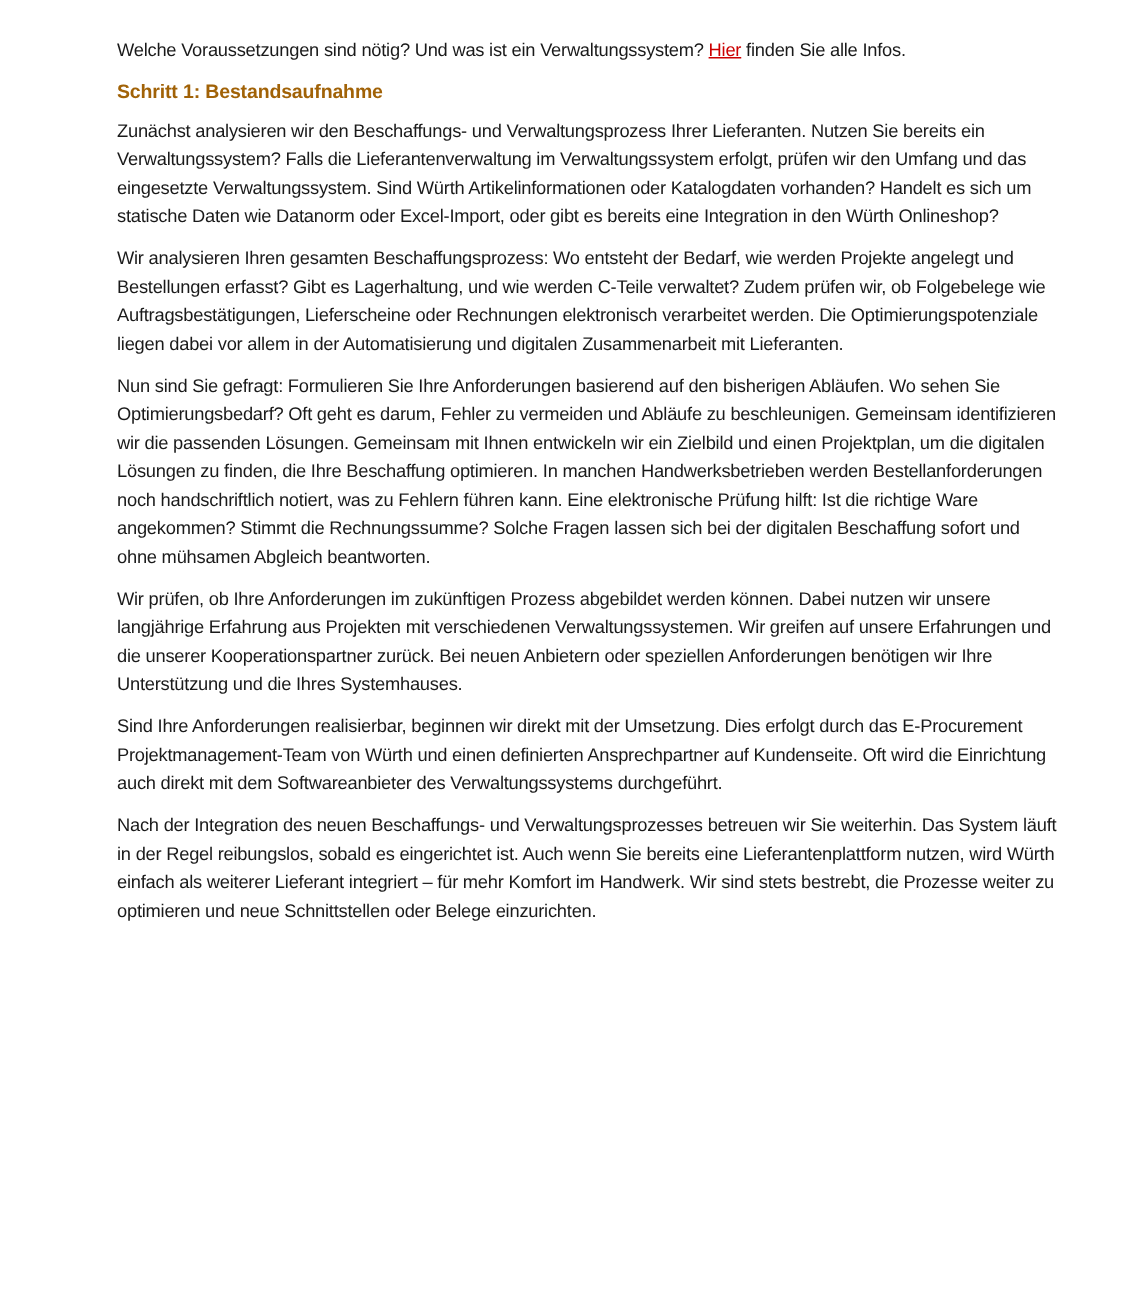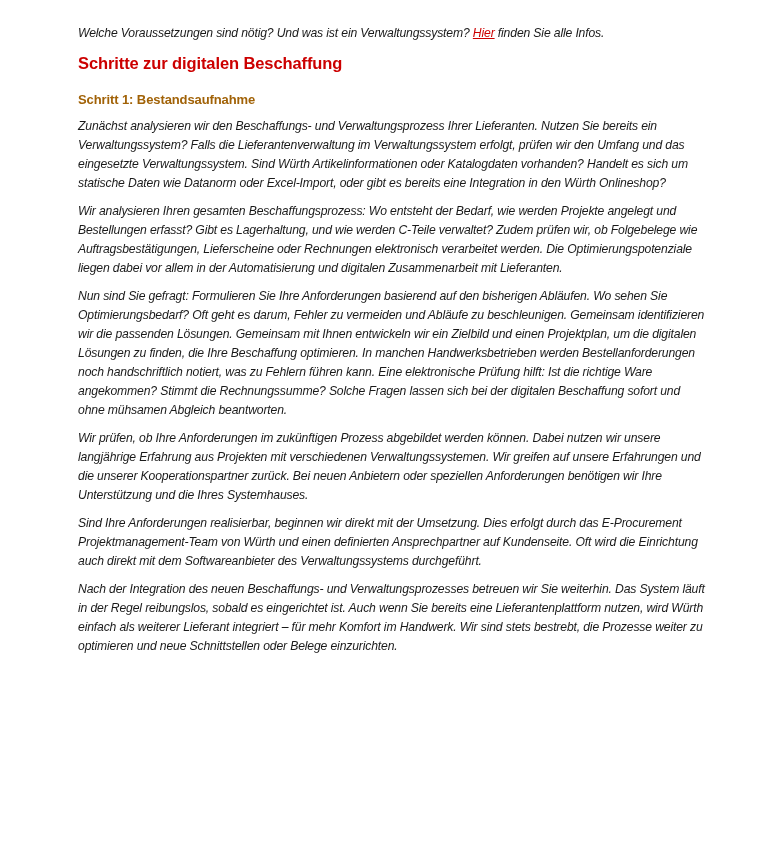--- a/index.html
+++ b/index.html
@@ -18,21 +18,20 @@
     position: absolute;
     left: 78px;
     top: 24px;
     width: 628px;
   }
   p {
     margin: 0;
     font-size: 12.2px;
     line-height: 19px;
     letter-spacing: -0.15px;
-    font-style: italic;
   }
   .intro {
     margin-bottom: 9px;
   }
   .intro a {
     color: #cc0000;
     text-decoration: underline;
   }
   h2 {
     margin: 0 0 17px 0;
@@ -57,21 +56,20 @@
     margin-bottom: 9px;
   }
 </style>
 </head>
 <body>
 
 <div class="content">
 
   <p class="intro"><span>Welche Voraussetzungen sind nötig? Und was ist ein Verwaltungssystem? </span><a href="#">Hier</a><span> finden Sie alle Infos.</span></p>
 
-  <h2>Schritte zur digitalen Beschaffung</h2>
 
 
   <section>
     <h3>Schritt 1: Bestandsaufnahme</h3>
     <p class="para">Zunächst analysieren wir den Beschaffungs- und Verwaltungsprozess Ihrer Lieferanten. Nutzen Sie bereits ein Verwaltungssystem? Falls die Lieferantenverwaltung im Verwaltungssystem erfolgt, prüfen wir den Umfang und das eingesetzte Verwaltungssystem. Sind Würth Artikelinformationen oder Katalogdaten vorhanden? Handelt es sich um statische Daten wie Datanorm oder Excel-Import, oder gibt es bereits eine Integration in den Würth Onlineshop?</p>
     <p class="para">Wir analysieren Ihren gesamten Beschaffungsprozess: Wo entsteht der Bedarf, wie werden Projekte angelegt und Bestellungen erfasst? Gibt es Lagerhaltung, und wie werden C-Teile verwaltet? Zudem prüfen wir, ob Folgebelege wie Auftragsbestätigungen, Lieferscheine oder Rechnungen elektronisch verarbeitet werden. Die Optimierungspotenziale liegen dabei vor allem in der Automatisierung und digitalen Zusammenarbeit mit Lieferanten.</p>
   </section>
 
   <section>
     <p class="para">Nun sind Sie gefragt: Formulieren Sie Ihre Anforderungen basierend auf den bisherigen Abläufen. Wo sehen Sie Optimierungsbedarf? Oft geht es darum, Fehler zu vermeiden und Abläufe zu beschleunigen. Gemeinsam identifizieren wir die passenden Lösungen. Gemeinsam mit Ihnen entwickeln wir ein Zielbild und einen Projektplan, um die digitalen Lösungen zu finden, die Ihre Beschaffung optimieren. In manchen Handwerksbetrieben werden Bestellanforderungen noch handschriftlich notiert, was zu Fehlern führen kann. Eine elektronische Prüfung hilft: Ist die richtige Ware angekommen? Stimmt die Rechnungssumme? Solche Fragen lassen sich bei der digitalen Beschaffung sofort und ohne mühsamen Abgleich beantworten.</p>

